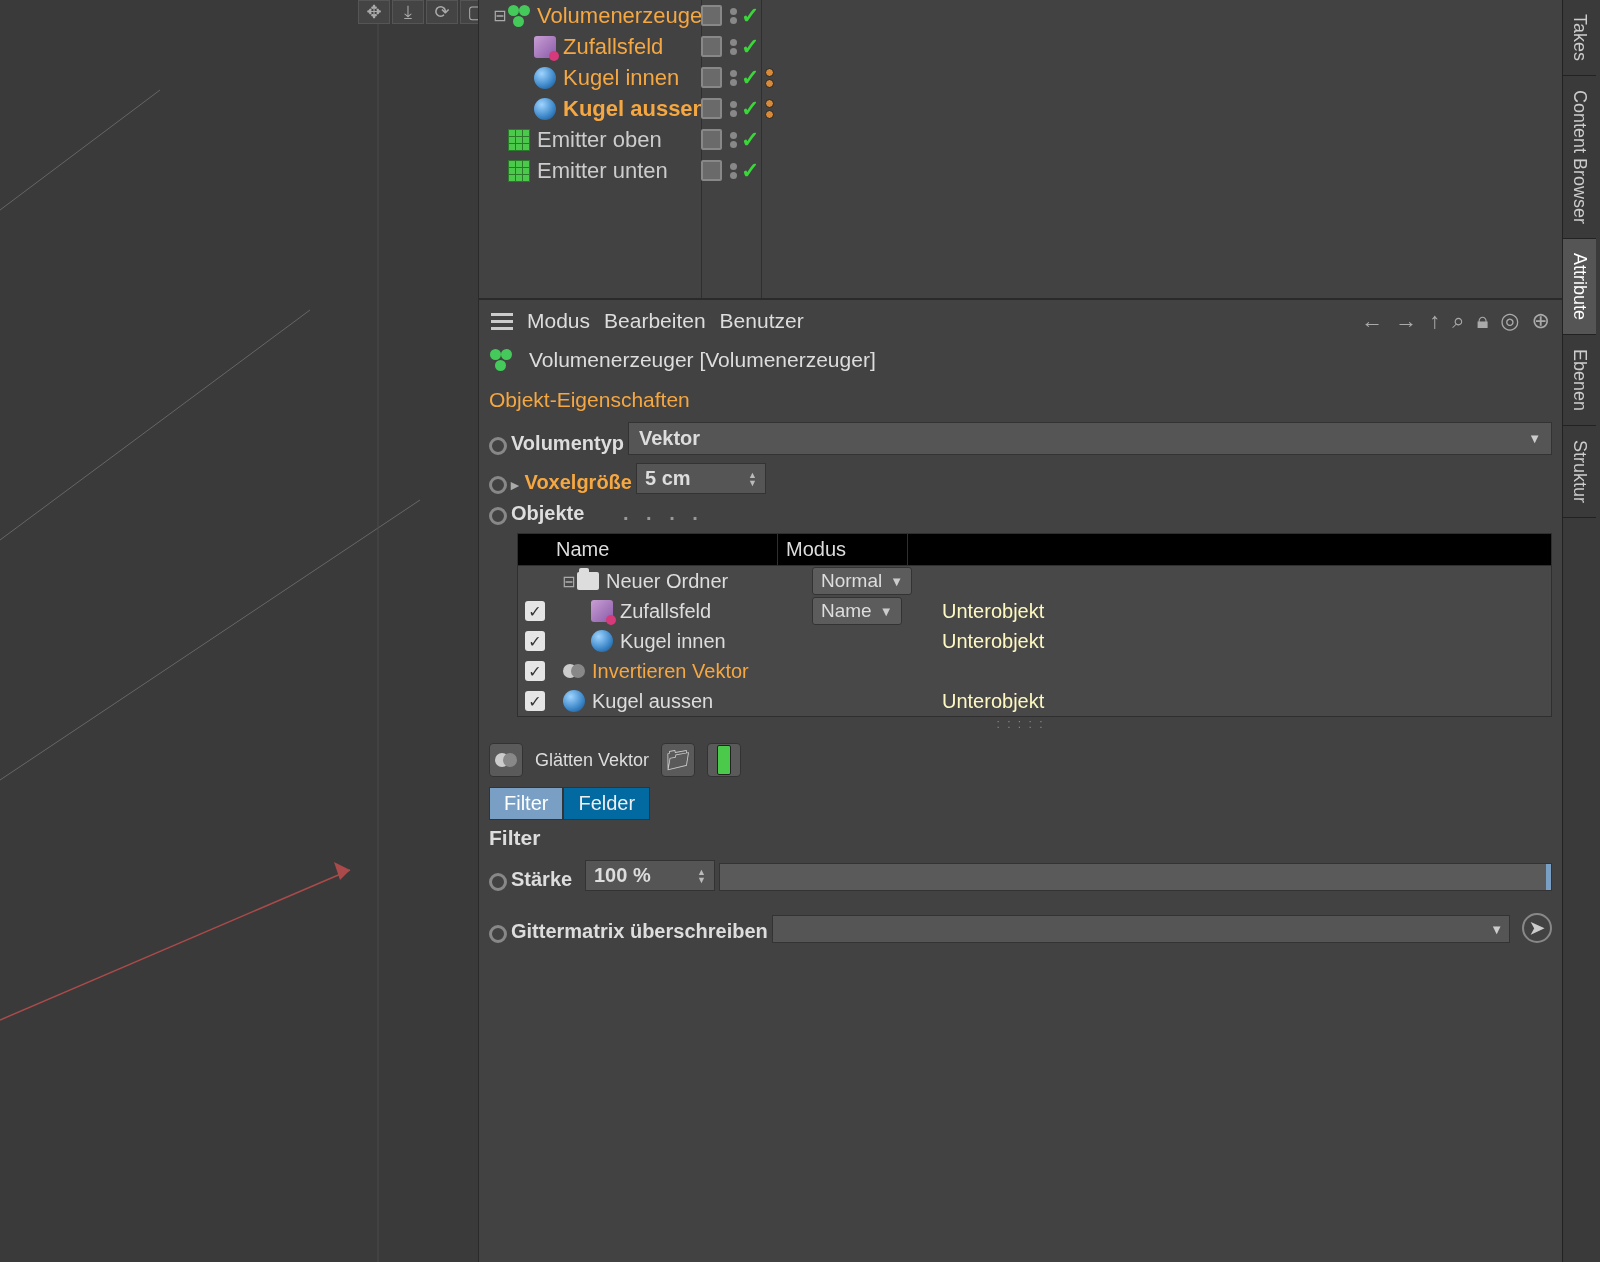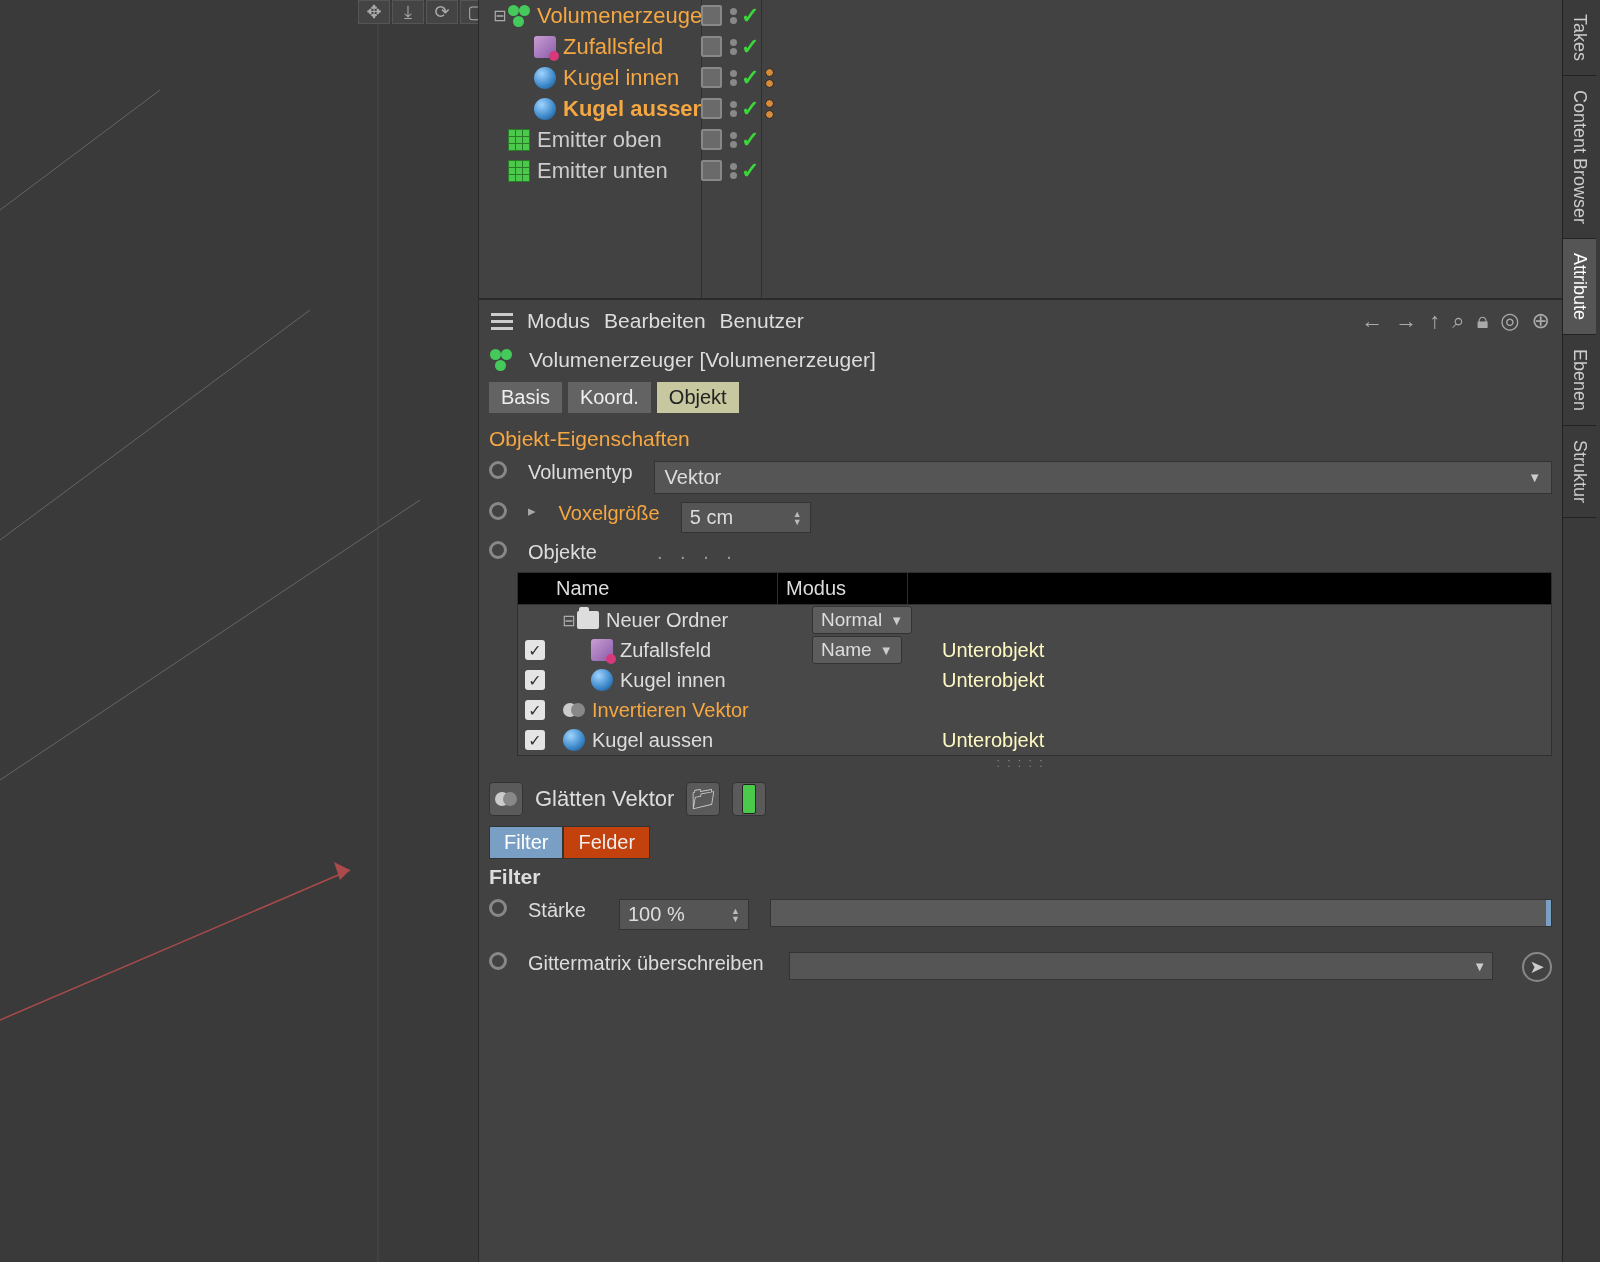--- a/index.html
+++ b/index.html
@@ -48,21 +48,21 @@
 .attr-header-icons span{cursor:pointer;}
 
 .attr-title { display:flex; align-items:center; gap:10px; padding: 6px 10px 10px 10px; font-size:21px; color:#ddd;}
 .attr-tabs { display:flex; gap:6px; padding: 0 10px 8px 10px;}
 .attr-tab { background:#636363; padding: 4px 12px; font-size:20px; color:#eee; cursor:pointer;}
 .attr-tab.active { background:#c7c7a0; color:#222;}
 
 .section-h { color:#f5a742; font-size:21px; padding: 6px 10px; font-weight:500;}
 .section-h.sub { color:#ddd; font-weight:600;}
 
-.prop-row { display:flex; align-items:flex-start; padding: 4px 10px; gap: 21px; font-size:20px;}
+.prop-row { display:flex; align-items:flex-end; padding: 4px 10px; gap: 4px; font-size:20px;font-weight:bold;}
 .ring { width:18px; height:18px; border:3px solid #888; border-radius:50%; background:transparent; cursor:pointer;}
 .prop-label { color:#ddd; min-width: 100px;}
 .prop-label.link { color:#f5a742; cursor:pointer;}
 .expand-arrow { color:#aaa; font-size:15px; margin-right:2px; cursor:pointer;}
 
 .select-field { flex:1; background:#555; border:1px solid #333; padding: 4px 10px; color:#ddd; display:flex; align-items:center; justify-content:space-between; cursor:pointer;}
 .caret-down { font-size:13px; color:#ccc;}
 
 .num-field { background:#555; border:1px solid #333; padding: 3px 8px; color:#ddd; width:130px; display:flex; align-items:center; justify-content:space-between;}
 .spin { display:flex; flex-direction:column; font-size:9px; line-height:8px; color:#bbb; cursor:pointer;}
@@ -82,24 +82,24 @@
 .ol-cb{ width:20px; height:20px; border-radius:3px; background:#e5e5e5; display:flex; align-items:center; justify-content:center; color:#333; font-size:16px; cursor:pointer;}
 .ol-tree-col{ width:260px; display:flex; align-items:center;}
 .ol-mode-col{ width:130px;}
 .ol-type-col{ flex:1; color:#fef9c3; }
 .pill-select{ background:#5c5c5c; border:1px solid #333; border-radius:3px; padding: 2px 8px; color:#ddd; display:inline-flex; align-items:center; gap:8px; cursor:pointer; font-size:19px;}
 .ol-name{ color:#ddd;}
 .ol-name.active{ color:#f5a742;}
 
 .filter-bar{ margin: 12px 10px 0 10px; display:flex; align-items:center; gap:12px;}
 .filter-btn{ background:#5a5a5a; width:34px; height:34px; border-radius:4px; display:inline-flex; align-items:center; justify-content:center; border:1px solid #333; cursor:pointer;}
-.filter-label{ font-size:22px; color:#ddd;}
+.filter-label{ font-size:18px; color:#ddd;}
 
 .sub-tabs{ display:flex; gap:0; margin: 10px 10px 0 10px;}
-.sub-tab{ padding:4px 14px; background:#c2410c; color:#eee; font-size:20px; border:1px solid #333; cursor:pointer;}
+.sub-tab{ padding:4px 14px; background:#0369a1; color:#eee; font-size:20px; border:1px solid #333; cursor:pointer;}
 .sub-tab.active{ background:#7a9fc4; color:#fff; }
 
 .slider-track{ flex:1; height:28px; background:#555; position:relative; border:1px solid #333;}
 .slider-fill{ position:absolute; left:0; top:0; bottom:0; background:#5a5a5a; }
 .slider-knob{ position:absolute; right:0; top:0; bottom:0; width:5px; background:#7a9fc4;}
 
 .override-field{ flex:1; background:#555; border:1px solid #333; height:28px; display:flex; align-items:center; justify-content:flex-end;}
 .round-icon-btn{ width:30px; height:30px; border-radius:50%; border:2px solid #888; display:inline-flex; align-items:center; justify-content:center; margin-left:8px; font-size:18px; color:#ccc; cursor:pointer;}
 
 
@@ -302,25 +302,20 @@
 
     <div class="attr-title">
       <span class="om-icon">
           <span class="c-vol">
             <span></span>
           </span>
         </span>
       <span>Volumenerzeuger [Volumenerzeuger]</span>
     </div>
 
-    <div class="attr-tabs">
-      <div class="attr-tab">Basis</div>
-      <div class="attr-tab">Koord.</div>
-      <div class="attr-tab active">Objekt</div>
-    </div>
 
     <div class="section-h">Objekt-Eigenschaften</div>
 
     <div class="prop-row">
       <span class="ring"></span>
       <span class="prop-label">Volumentyp</span>
       <div class="select-field">
         <span>Vektor</span>
         <span class="caret-down">▼</span>
       </div>

